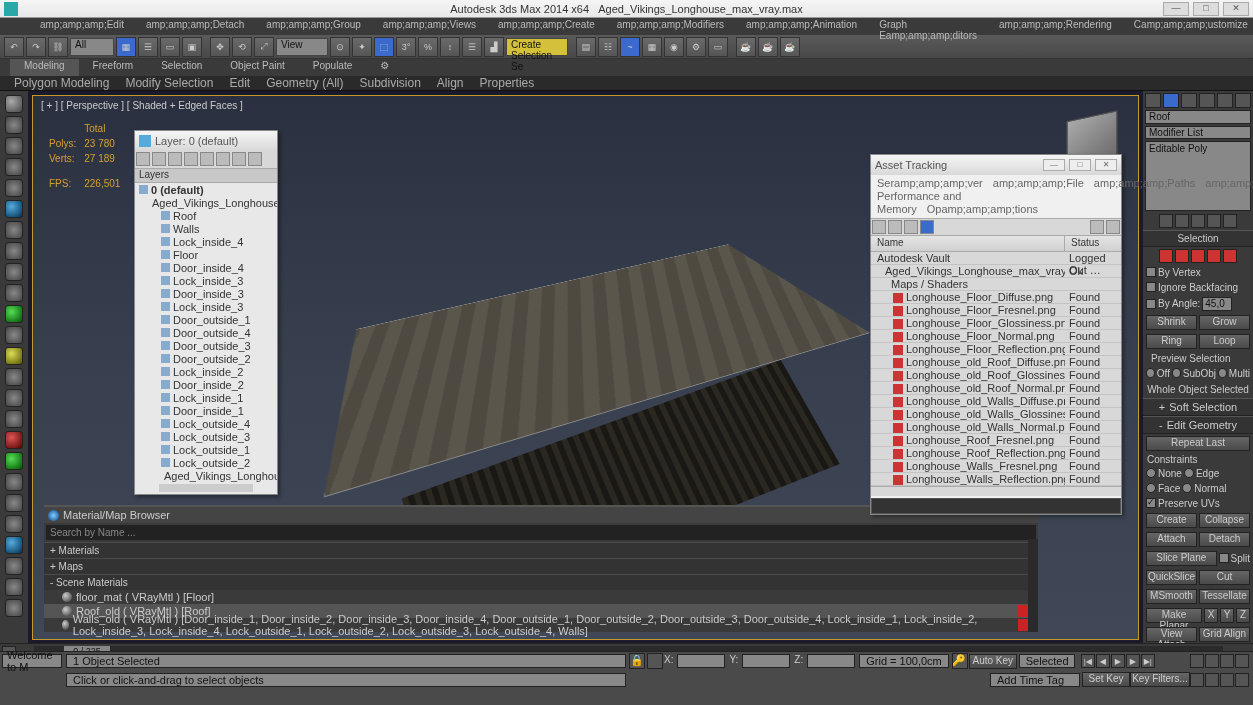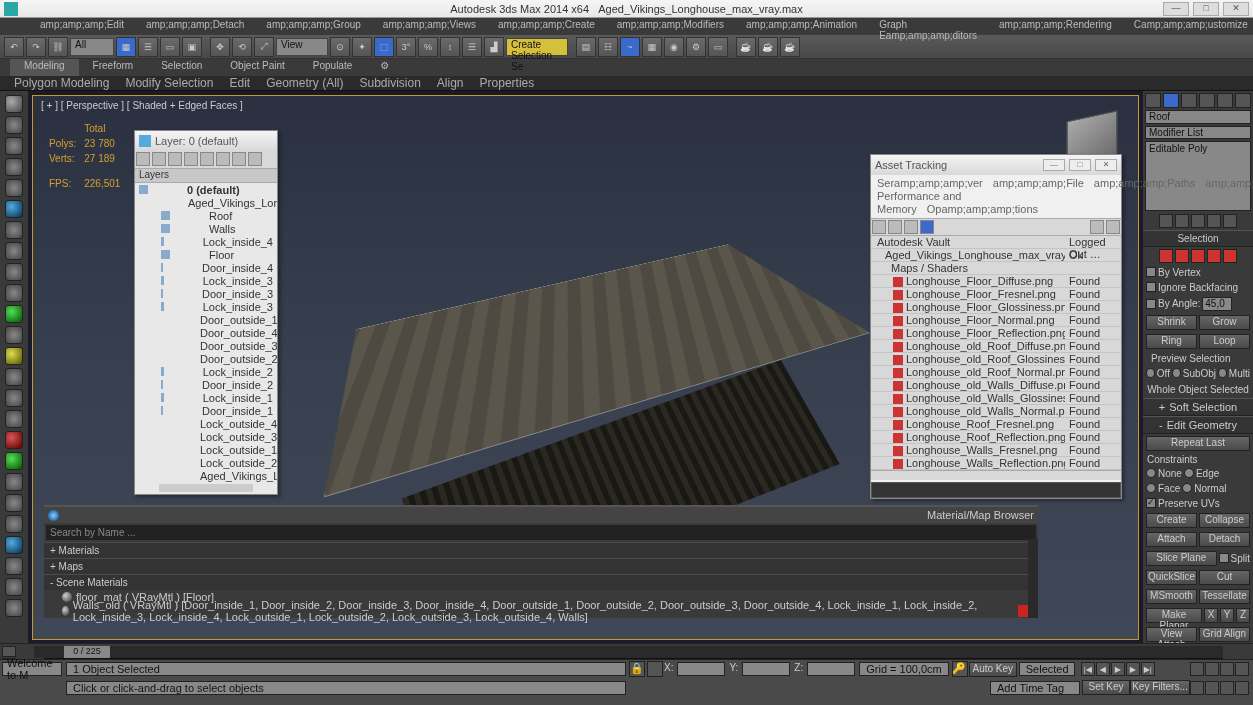--- a/index.html
+++ b/index.html
@@ -72,21 +72,21 @@
 .rradio{width:10px;height:10px;border:1px solid #222;border-radius:50%;background:#888;cursor:pointer;}
 
 
 .layerpanel { position: absolute; left: 134px; top: 130px; width: 144px; background: #e8e8e8; border: 1px solid #888; box-shadow: 2px 2px 4px rgba(0,0,0,0.4); z-index: 50; }
 .lp-title { height: 20px; background: linear-gradient(#f5f5f5,#d8d8d8); display:flex;align-items:center;padding:0 4px;color:#555;font-size:10px;}
 .lp-title .lpicon{width:12px;height:12px;background:#5ad;margin-right:4px;}
 .lp-tools { height: 18px; background: #d8d8d8; display:flex;gap:2px;padding:1px;border-bottom:1px solid #aaa;}
 .lp-tools span{width:14px;height:14px;background:#bbb;border:1px solid #888;cursor:pointer;}
 .lp-head { height: 14px; background: #c8c8c8; padding:0 4px;font-size:10px;color:#333;border-bottom:1px solid #aaa;}
 .lp-body { max-height: 300px; overflow:hidden;background:#e8e8e8;}
-.lp-item { height: 13px; padding: 0 4px 0 18px; font-size: 10px; color: #333; display:flex;align-items:center;cursor:pointer;gap:36px;}
+.lp-item { height: 13px; padding: 0 4px 0 18px; font-size: 10px; color: #333; display:flex;align-items:center;cursor:pointer;}
 .lp-item.root{padding-left:4px;font-weight:bold;}
 .lp-item.l1{padding-left:14px;}
 .lp-item.l2{padding-left:26px;}
 .lp-item .ticon{width:9px;height:9px;background:#8ac;margin-right:3px;}
 .lp-scroll{height:8px;background:#ccc;margin:2px 24px;}
 
 
 .assetpanel { position: absolute; left: 870px; top: 154px; width: 252px; background: #f0f0f0; border: 1px solid #888; box-shadow: 2px 2px 4px rgba(0,0,0,0.4); z-index: 50; }
 .ap-title { height: 20px; background: linear-gradient(#f5f5f5,#d8d8d8); display:flex;align-items:center;padding:0 4px;color:#555;font-size:10px;position:relative;}
 .ap-title .wc{position:absolute;right:4px;display:flex;gap:4px;}
@@ -105,21 +105,21 @@
 .ap-row .c2{width:56px;padding:0 4px;}
 .ap-row .ficon{display:inline-block;width:10px;height:10px;background:#c33;margin-right:3px;vertical-align:middle;}
 .ap-row.h1 .c1{padding-left:6px;}
 .ap-row.h2 .c1{padding-left:14px;}
 .ap-row.h3 .c1{padding-left:20px;}
 .ap-foot{height:10px;background:#d8d8d8;border-top:1px solid #aaa;}
 .ap-statusbar{height:16px;background:#333;border:1px solid #555;margin-top:2px;}
 
 
 .matbrowser { position: absolute; left: 44px; top: 505px; width: 994px; background: #3a3a3a; border-top: 2px solid #555;}
-.mb-title { height: 16px; background:#444;display:flex;align-items:center;padding:0 4px;color:#ccc;font-size:10px;justify-content:space-between;}
+.mb-title { height: 16px; background:#444;display:flex;align-items:center;padding:0 4px;color:#ccc;font-size:10px;}
 .mb-title .micon{width:11px;height:11px;background:radial-gradient(#8cf,#048);border-radius:50%;margin-right:4px;}
 .mb-search{height:15px;background:#222;margin:2px;padding:0 4px;color:#888;font-size:10px;display:flex;align-items:center;}
 .mb-sect{height:16px;background:#333;padding:0 6px;font-size:10px;color:#ccc;display:flex;align-items:center;border-top:1px solid #4a4a4a;cursor:pointer;}
 .mb-item{height:14px;padding:0 0 0 18px;font-size:10px;color:#ccc;display:flex;align-items:center;cursor:pointer;position:relative;}
 .mb-item .ball{width:10px;height:10px;border-radius:50%;background:radial-gradient(circle at 35% 35%,#ccc,#333);margin-right:4px;}
 .mb-item.sel{background:#555;}
 .mb-item .redflag{position:absolute;right:6px;width:14px;height:12px;background:#c22;}
 .mb-scroll{width:10px;position:absolute;right:0;top:32px;bottom:0;background:#2a2a2a;}
 
 
@@ -535,20 +535,24 @@
   <div class="ap-menu" id="apmenu"><span>Seramp;amp;amp;ver</span><span>amp;amp;amp;File</span><span>amp;amp;amp;Paths</span><span>amp;amp;amp;Bitmap Performance and Memory</span><span>Opamp;amp;amp;tions</span></div>
   <div class="ap-tools">
     <span></span>
       <span></span>
       <span></span>
       <span style="background:#3a6acc"></span>
     <span class="spacer"></span>
     <span></span>
       <span></span>
   </div>
+  <div class="ap-head">
+    <div class="c1">Name</div>
+    <div class="c2">Status</div>
+  </div>
   <div class="ap-body" id="assetrows">
       <div class="ap-row h1">
         <div class="c1"><span>Autodesk Vault</span></div>
         <div class="c2">Logged Out …</div>
       </div>
       <div class="ap-row h2">
         <div class="c1"><span>Aged_Vikings_Longhouse_max_vray.max</span></div>
         <div class="c2">Ok</div>
       </div>
       <div class="ap-row h3">
@@ -626,20 +630,25 @@
     <span>Material/Map Browser</span>
   </div>
   <div class="mb-search">Search by Name ...</div>
   <div class="mb-sect">+ Materials</div>
   <div class="mb-sect">+ Maps</div>
   <div class="mb-sect">- Scene Materials</div>
   <div id="matitems">
       <div class="mb-item">
         <span class="ball"></span>
         <span>floor_mat ( VRayMtl ) [Floor]</span>
+      </div>
+      <div class="mb-item sel">
+        <span class="ball"></span>
+        <span>Roof_old ( VRayMtl ) [Roof]</span>
+        <span class="redflag"></span>
       </div>
       <div class="mb-item">
         <span class="ball"></span>
         <span>Walls_old ( VRayMtl ) [Door_inside_1, Door_inside_2, Door_inside_3, Door_inside_4, Door_outside_1, Door_outside_2, Door_outside_3, Door_outside_4, Lock_inside_1, Lock_inside_2, Lock_inside_3, Lock_inside_4, Lock_outside_1, Lock_outside_2, Lock_outside_3, Lock_outside_4, Walls]</span>
         <span class="redflag"></span>
       </div>
     </div>
   <div class="mb-scroll"></div>
 </div>
 
@@ -671,21 +680,21 @@
       <span class="tl-tick" style="left: 70.4%;">160</span>
       <span class="tl-tick" style="left: 74.8%;">170</span>
       <span class="tl-tick" style="left: 79.2%;">180</span>
       <span class="tl-tick" style="left: 83.6%;">190</span>
       <span class="tl-tick" style="left: 88%;">200</span>
       <span class="tl-tick" style="left: 92.4%;">210</span>
       <span class="tl-tick" style="left: 96.8%;">220</span>
     </div>
 </div>
 
-<div class="statusbar" style="height:38px;bottom:8px;flex-wrap:wrap">
+<div class="statusbar" style="height:38px;bottom:16px;flex-wrap:wrap">
   <div style="flex:0 0 100%;height:18px;display:flex;align-items:center">
     <div class="prompt sbox" style="flex:0 0 60px">Welcome to M</div>
     <div class="sbox" style="flex:0 0 560px">1 Object Selected</div>
     <span class="sbtn">🔒</span>
     <span class="sbtn"></span>
     <div class="xyz">
       <span class="rlabel">X:</span>
         <div class="sbox"></div>
       <span class="rlabel">Y:</span>
         <div class="sbox"></div>

